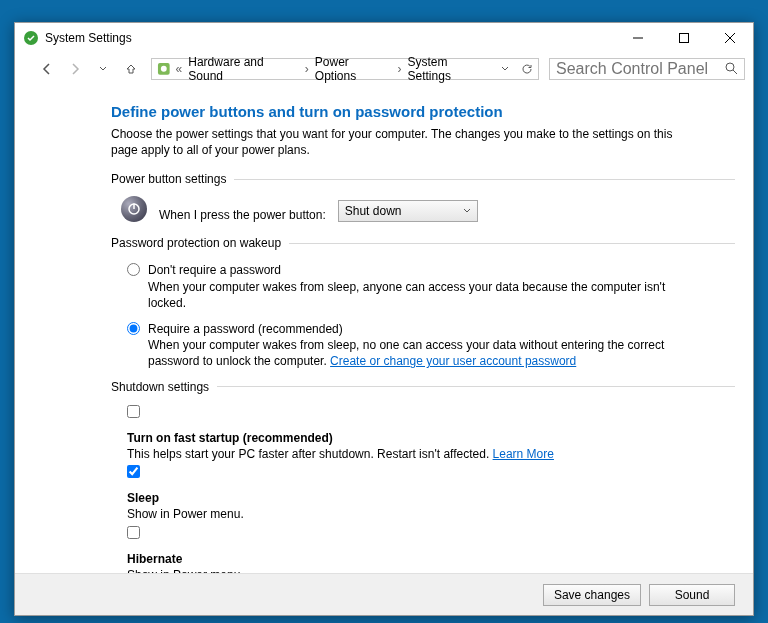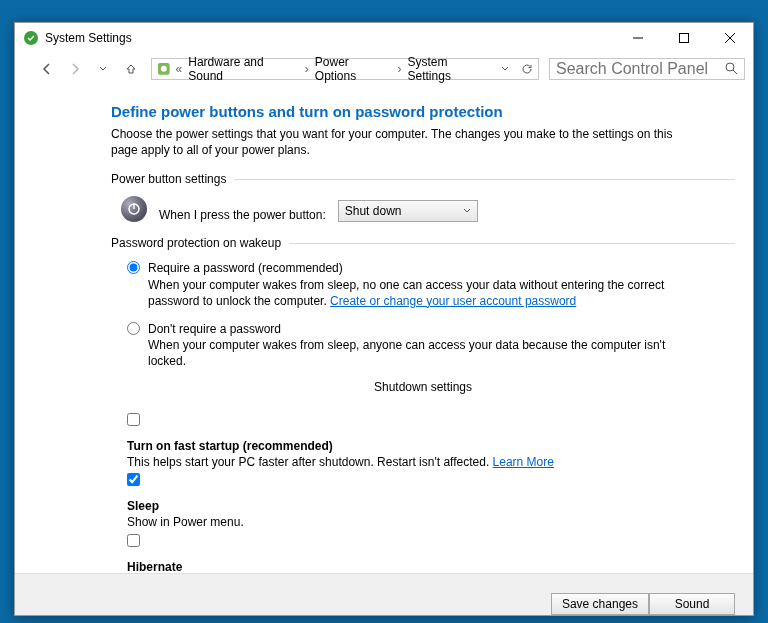--- a/index.html
+++ b/index.html
@@ -144,22 +144,22 @@
   .check-block { margin-bottom: 4px; }
   .shutdown-group .check-block { margin-left: 16px; margin-right: 60px; margin-bottom: 2px; flex-direction: column; }
   .shutdown-group .check-block .subtext { margin-left: 0; }
   input[type=radio], input[type=checkbox] {
     margin: 0; width: 13px; height: 13px;
   }
   .footer {
     height: 42px;
     border-top: 1px solid #e0e0e0;
     background: #f0f0f0;
-    display: flex; align-items: flex-end; justify-content: flex-end;
-    padding-right: 18px;
+    display: flex; align-items: center; justify-content: flex-end;
+    gap: 8px; padding-right: 18px;
   }
   .btn {
     height: 22px; min-width: 86px;
     border: 1px solid #a8a8a8;
     background: linear-gradient(#fcfcfc,#e5e5e5);
     font-size: 12px;
     display:flex; align-items:center; justify-content:center;
     padding: 0 10px;
   }
   .crumb-icon { width:16px; height:16px; display:inline-flex; align-items:center; justify-content:center; }
@@ -276,38 +276,38 @@
         <svg viewBox="0 0 8 8">
             <path d="M1 2l3 3 3-3" fill="none" stroke="#555" stroke-width="1"></path>
           </svg>
       </div>
     </div>
 
     <div class="group-label">
       <span>Password protection on wakeup</span>
       <span class="rule"></span>
     </div>
+    <div class="radio-block" style="margin-top:12px;">
+      <span class="ctrl"><input type="radio" name="pw" style=""></span>
+      <span>
+        <span>Don't require a password</span>
+        <span class="subtext">When your computer wakes from sleep, anyone can access your data because the computer isn't locked.</span>
+      </span>
+    </div>
     <div class="radio-block">
       <span class="ctrl"><input type="radio" name="pw" checked="" style=""></span>
       <span>
         <span>Require a password (recommended)</span>
         <span class="subtext">
           <span>When your computer wakes from sleep, no one can access your data without entering the correct password to unlock the computer. </span><a href="#" class="link">Create or change your user account password</a>
         </span>
       </span>
     </div>
-    <div class="radio-block" style="margin-top:12px;">
-      <span class="ctrl"><input type="radio" name="pw" style=""></span>
-      <span>
-        <span>Don't require a password</span>
-        <span class="subtext">When your computer wakes from sleep, anyone can access your data because the computer isn't locked.</span>
-      </span>
-    </div>
-
-    <div class="group-label" style="flex-direction:column;">
+
+    <div class="group-label" style="">
       <span>Shutdown settings</span>
       <span class="rule"></span>
     </div>
     <div class="shutdown-group">
       <div class="check-block">
         <span class="ctrl"><input type="checkbox" style=""></span>
         <span>
           <b>Turn on fast startup (recommended)</b>
           <span class="subtext">
             <span>This helps start your PC faster after shutdown. Restart isn't affected. </span><a href="#" class="link">Learn More</a>

